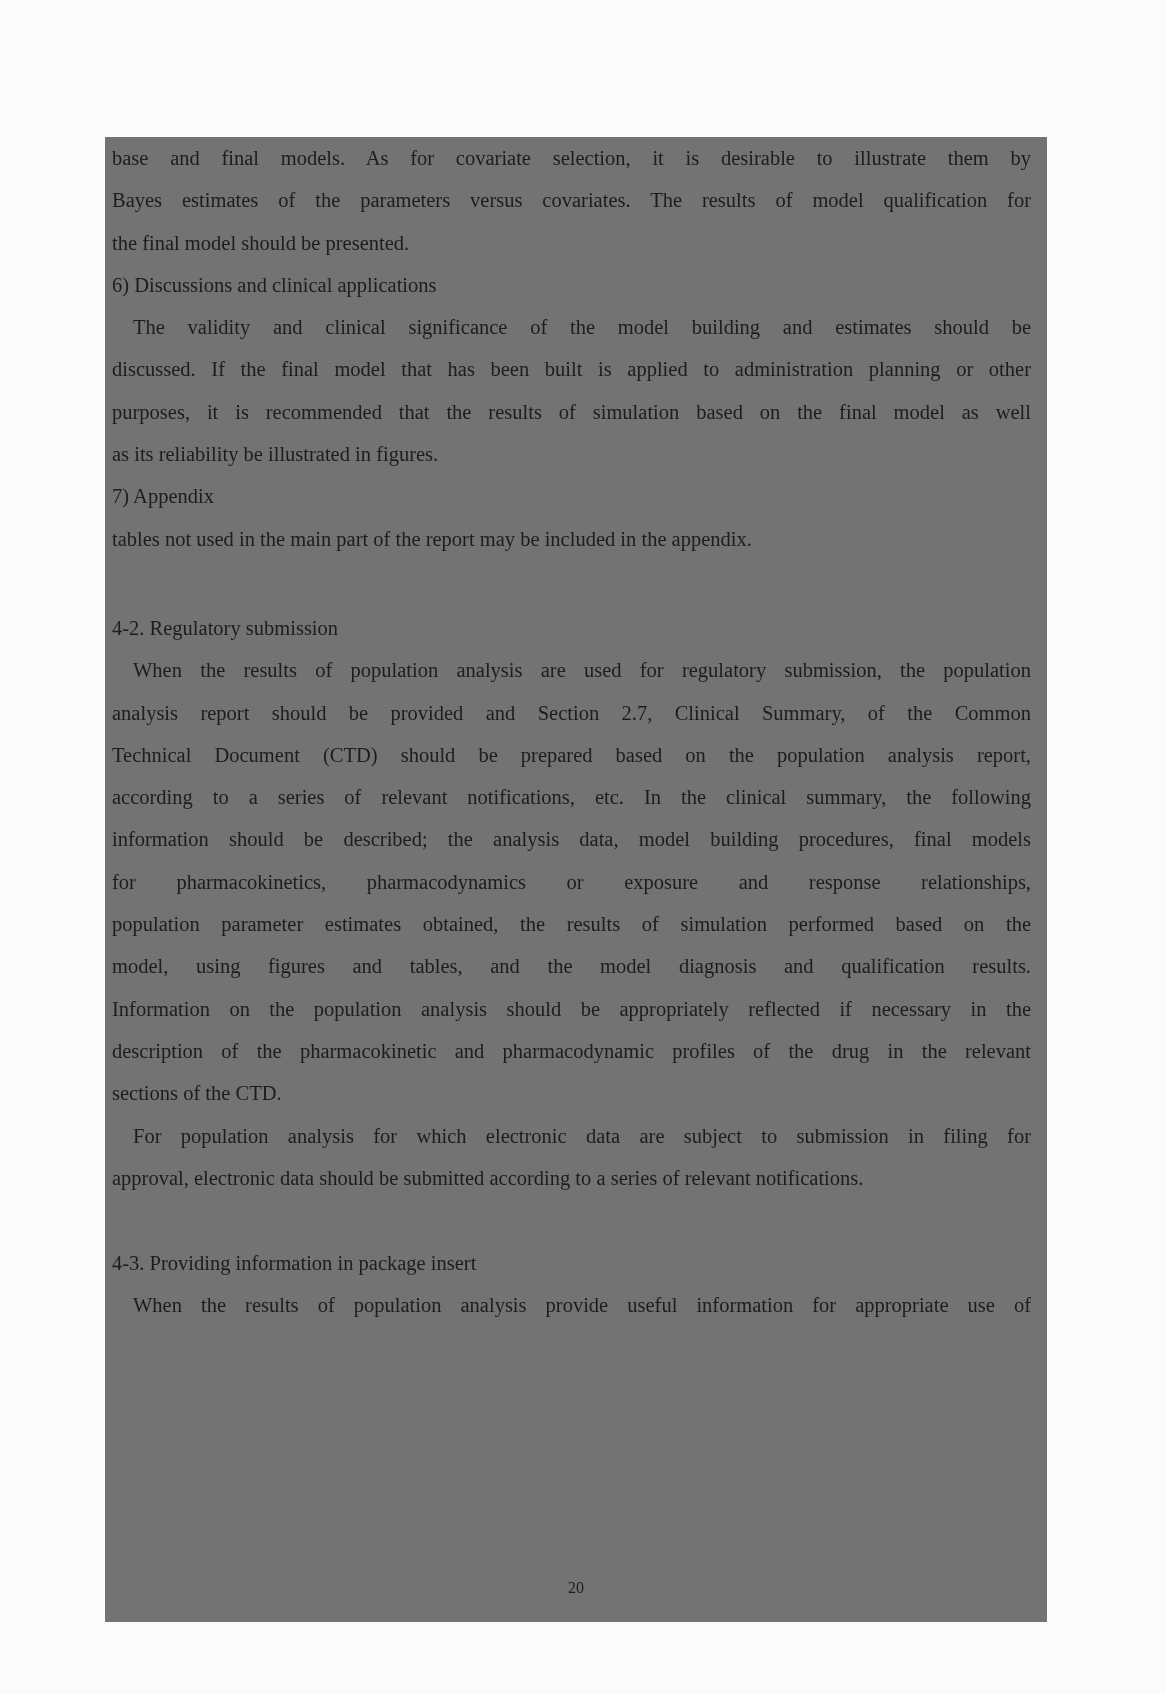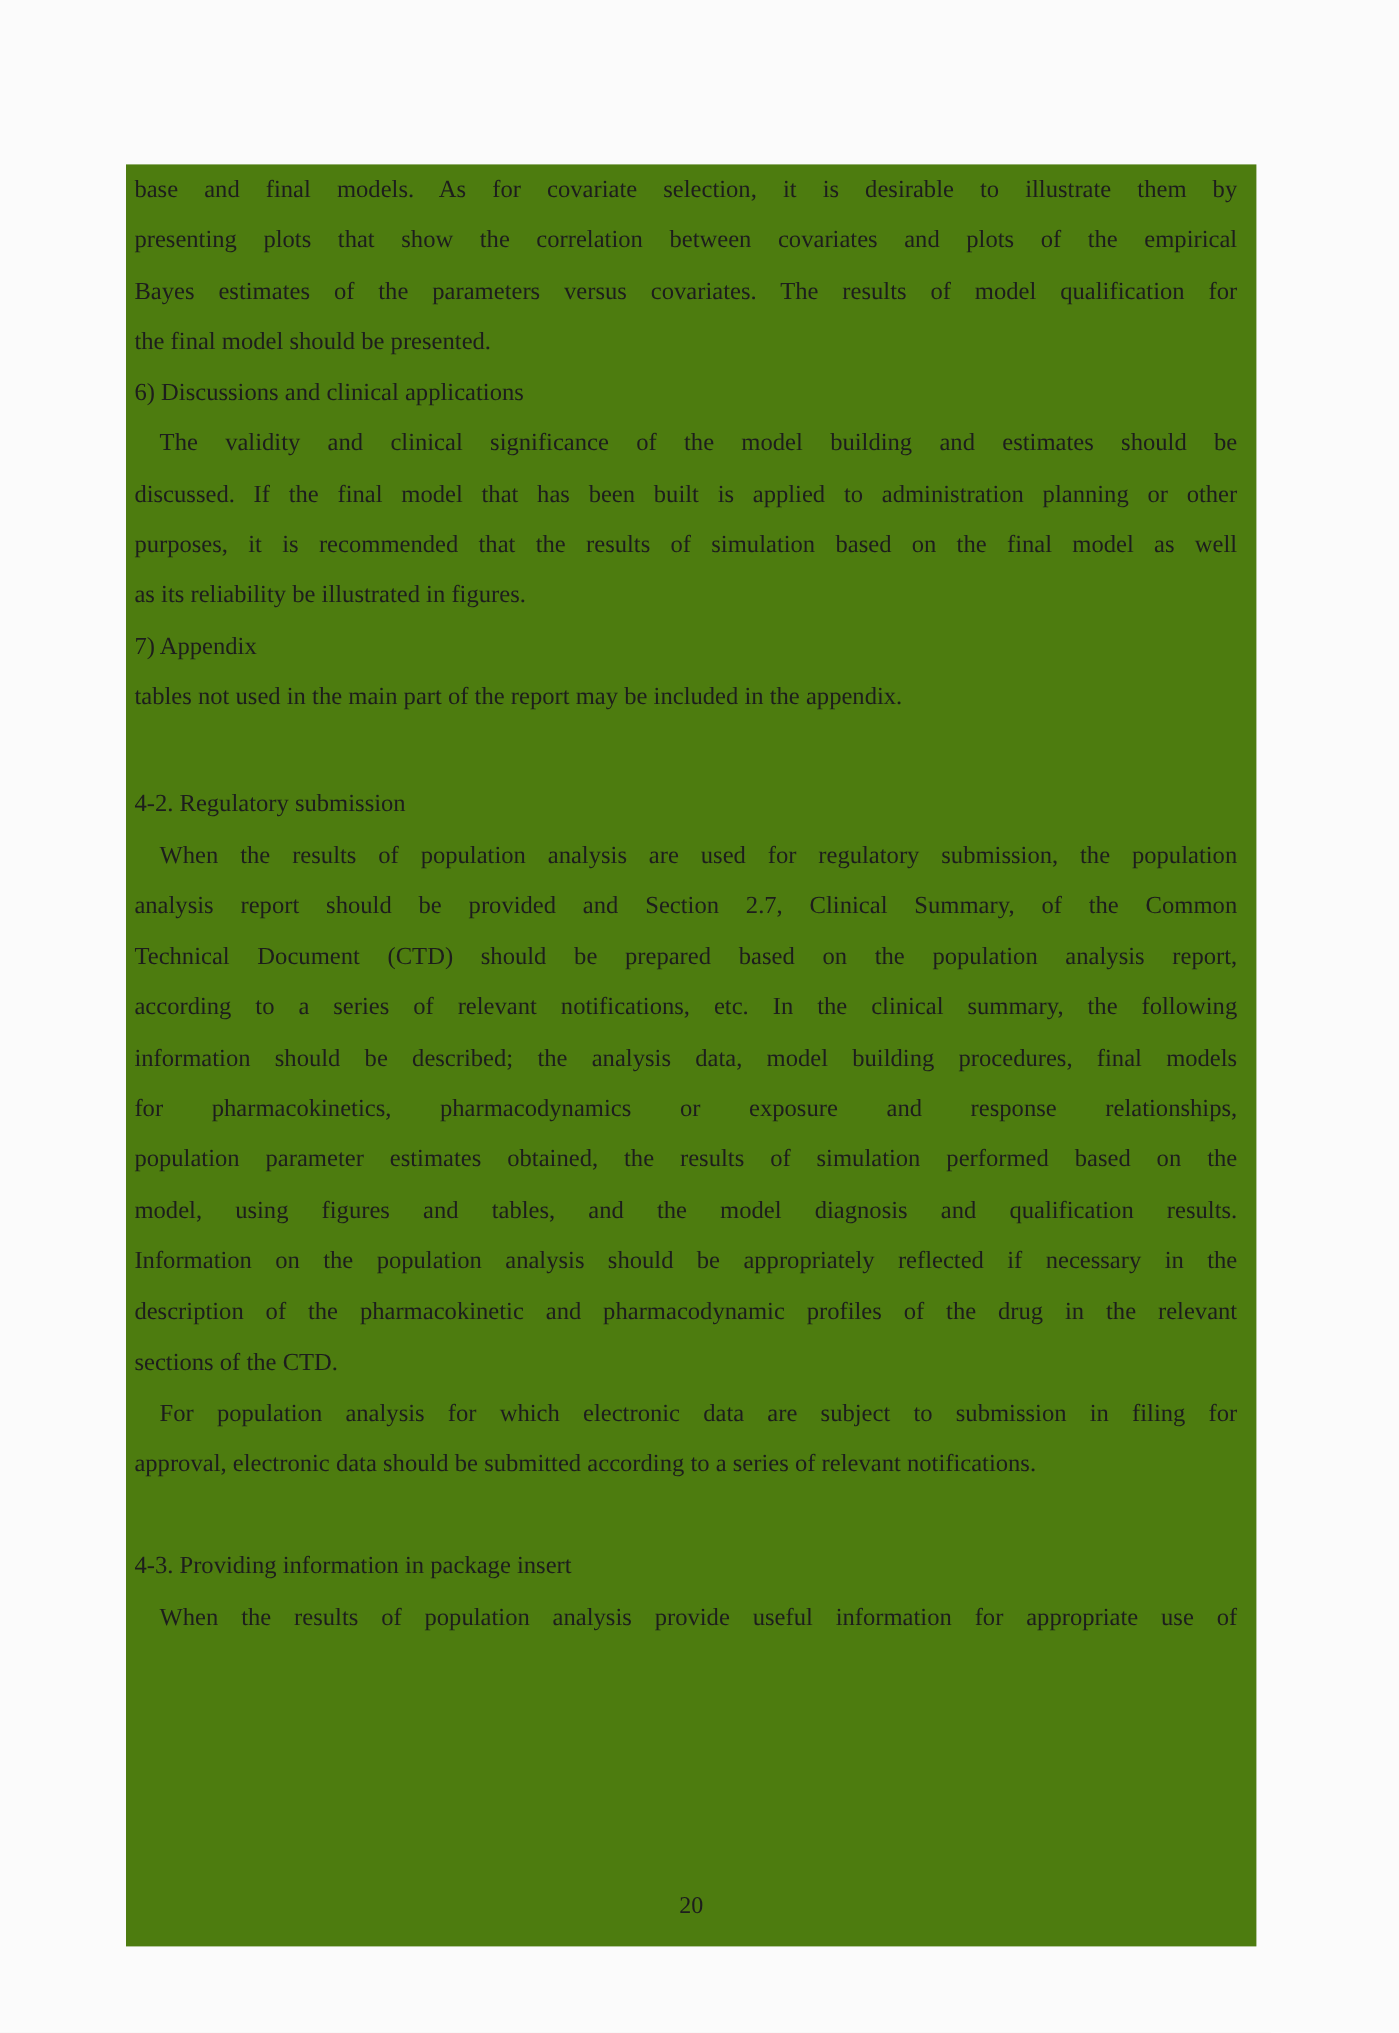--- a/index.html
+++ b/index.html
@@ -13,21 +13,21 @@
     height: 1694px;
     background: #fbfbfb;
     overflow: hidden;
   }
   .paper {
     position: absolute;
     left: 105px;
     top: 137px;
     width: 942px;
     height: 1485px;
-    background: #4d7c0f;
+    background: #737373;
   }
   .doc-text {
     position: absolute;
     left: 7px;
     top: 0;
     width: 919px;
     font-family: "Liberation Serif", "DejaVu Serif", serif;
     font-size: 20.5px;
     line-height: 42.3px;
     color: #1d1d1d;
@@ -46,33 +46,32 @@
   .line.ind {
     text-indent: 21px;
   }
   .page-number {
     position: absolute;
     left: 0;
     top: 1437px;
     width: 100%;
     text-align: center;
     font-family: "Liberation Serif", "DejaVu Serif", serif;
-    font-size: 20px;
+    font-size: 16px;
     line-height: 28px;
     color: #1d1d1d;
   }
 </style>
 </head>
 <body>
 
 <div class="canvas">
   <div class="paper">
     <div class="doc-text" id="doc-text">
         <div class="line j">base and final models. As for covariate selection, it is desirable to illustrate them by</div>
-        <div class="line j">presenting plots that show the correlation between covariates and plots of the empirical</div>
         <div class="line j">Bayes estimates of the parameters versus covariates. The results of model qualification for</div>
         <div class="line">the final model should be presented.</div>
         <div class="line">6) Discussions and clinical applications</div>
         <div class="line j ind">The validity and clinical significance of the model building and estimates should be</div>
         <div class="line j">discussed. If the final model that has been built is applied to administration planning or other</div>
         <div class="line j">purposes, it is recommended that the results of simulation based on the final model as well</div>
         <div class="line">as its reliability be illustrated in figures.</div>
         <div class="line">7) Appendix</div>
         <div class="line">tables not used in the main part of the report may be included in the appendix.</div>
         <div class="line" style="margin-top: 47px;">4-2. Regulatory submission</div>

